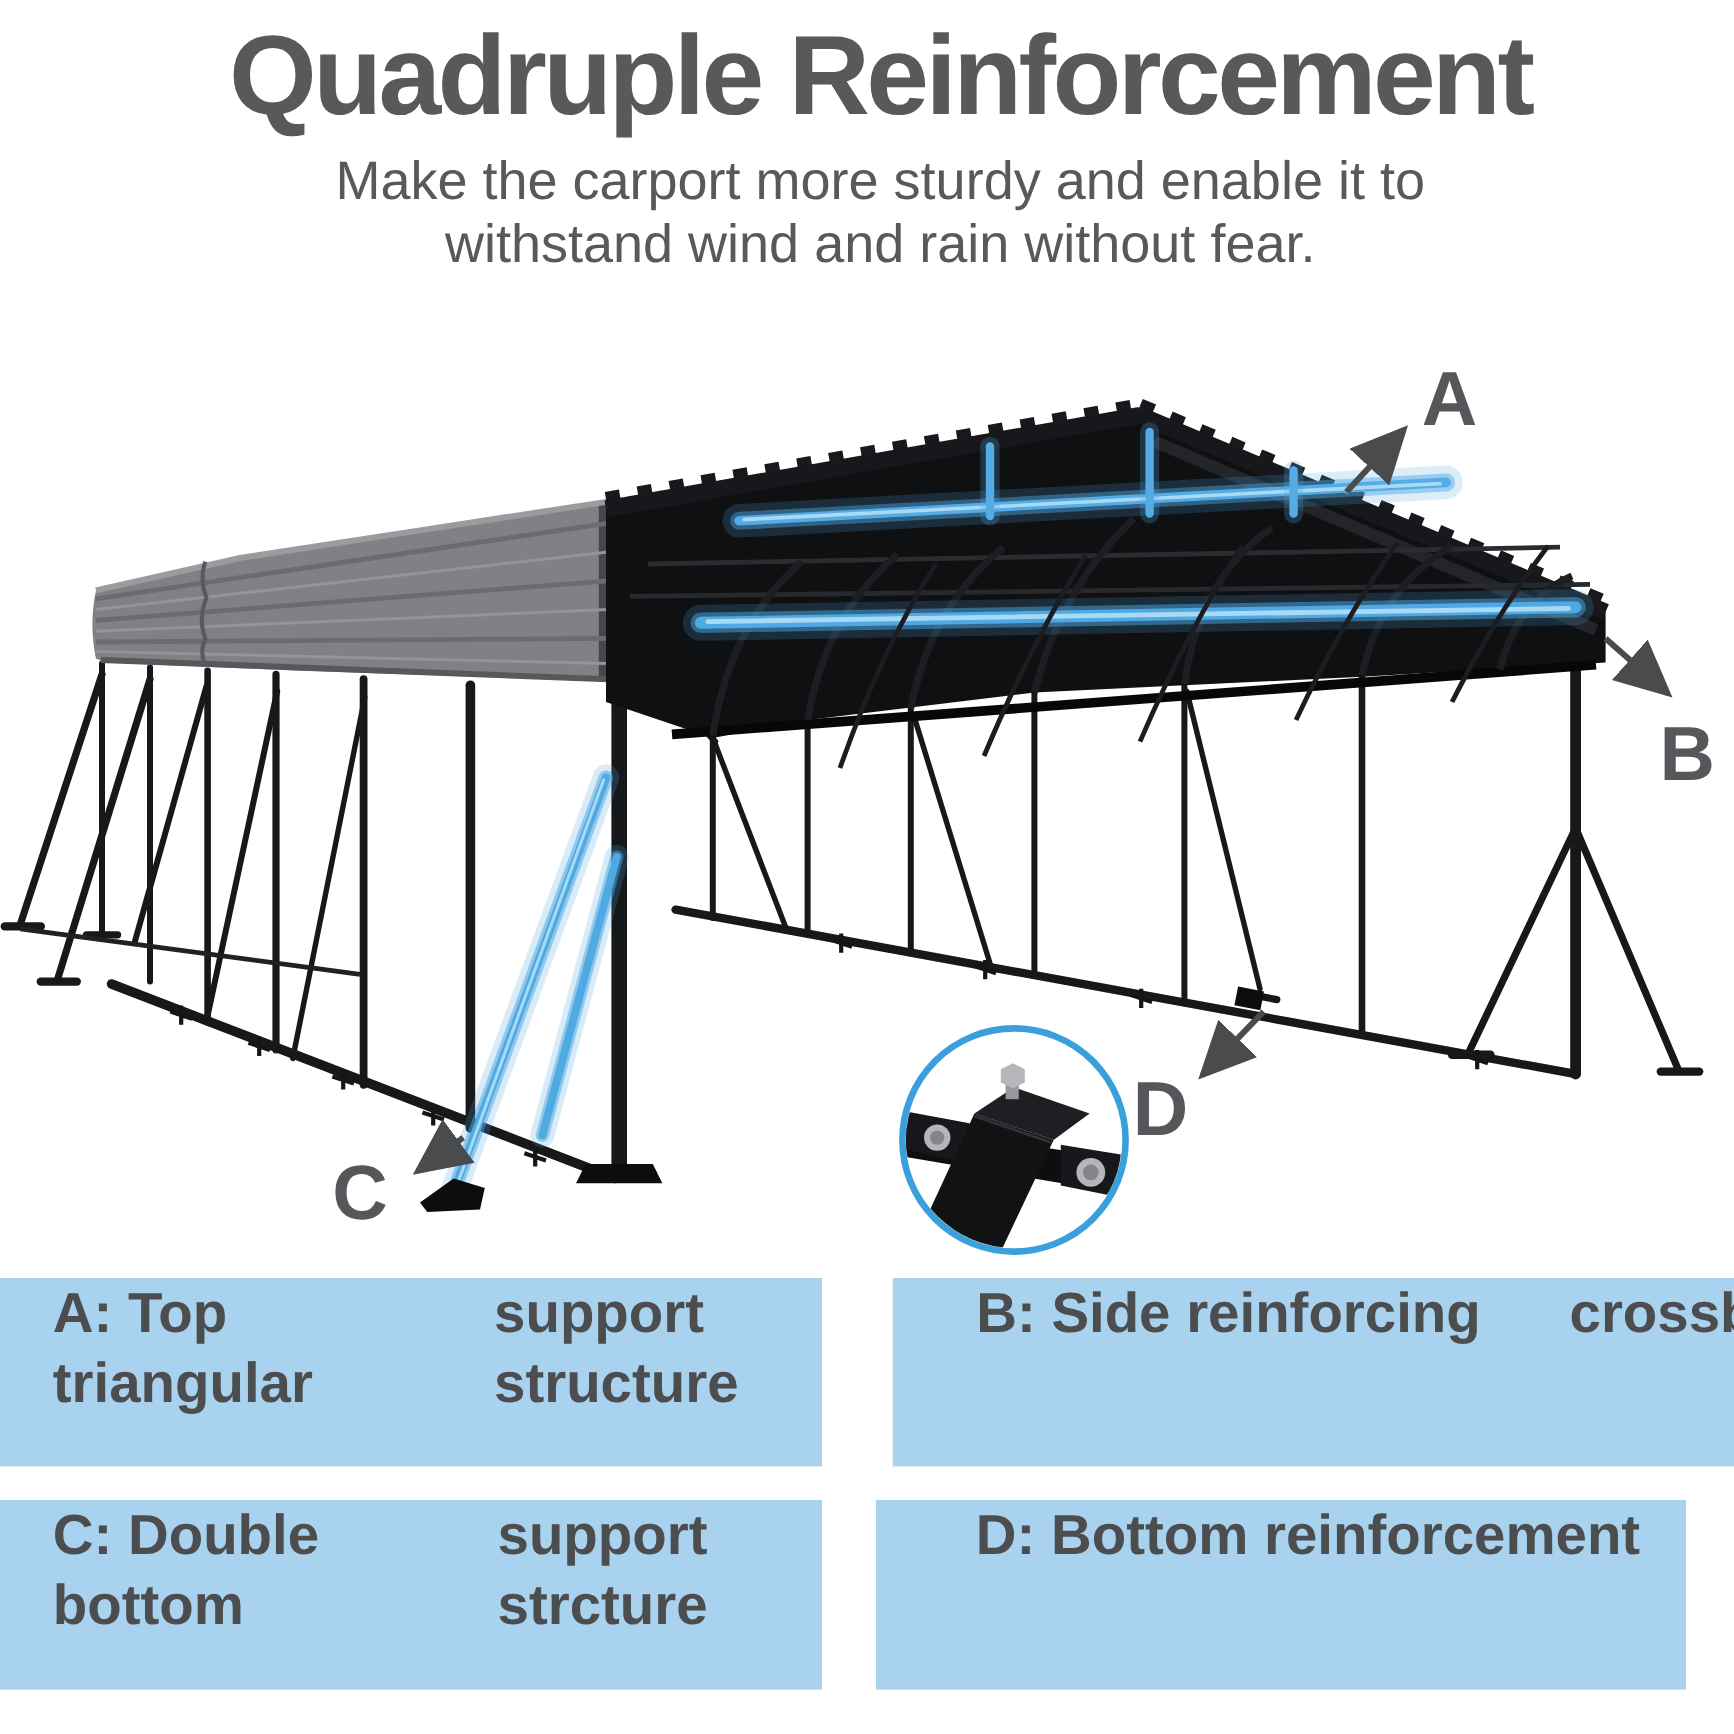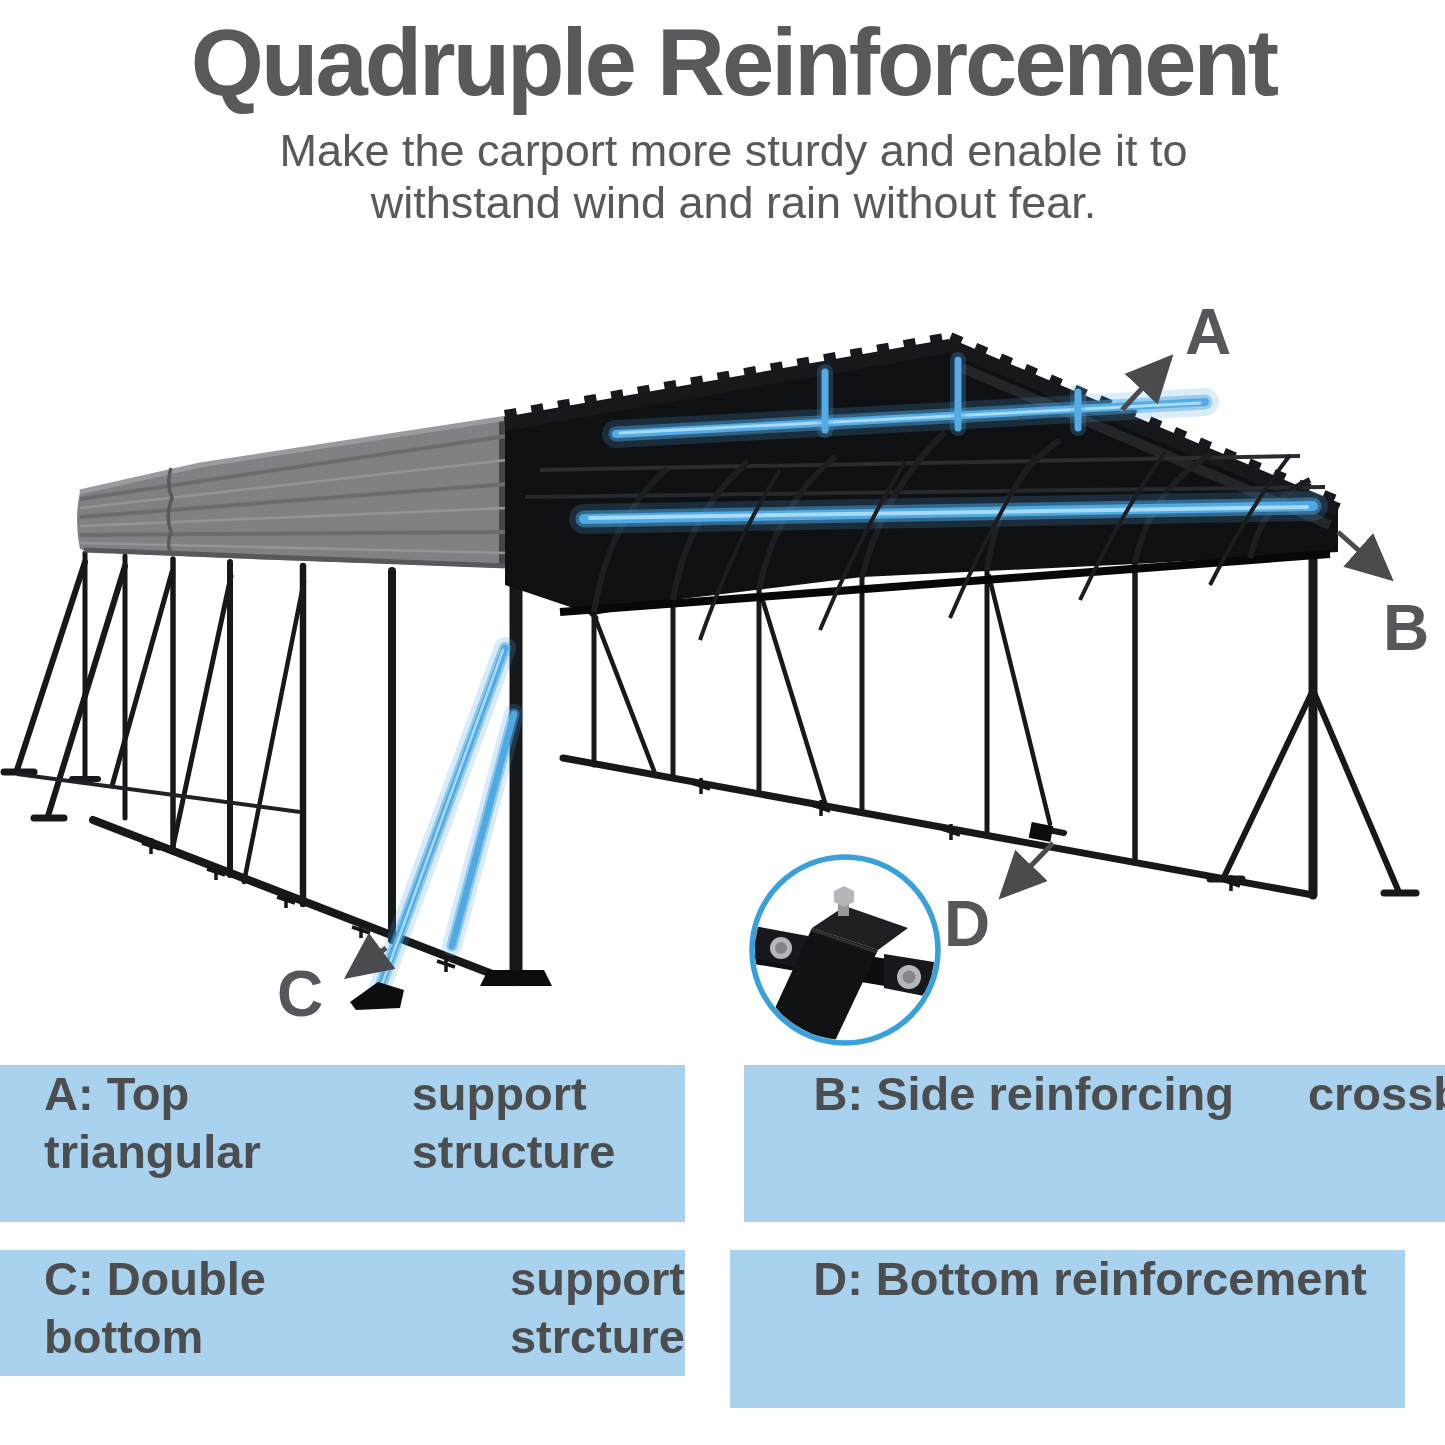--- a/index.html
+++ b/index.html
@@ -26,25 +26,25 @@
   svg.diagram{position:absolute;left:0;top:0;width:1445px;height:1445px;}
   .legend-box{
     position:absolute;background:var(--legend-bg);color:var(--legend-text);
     font-weight:bold;font-size:47px;line-height:58px;
     display:flex;flex-direction:row;justify-content:center;
   }
   .legend-box .l1{display:block;}
   .legend-box .l2{display:block;}
   #box-a{left:0;top:1065px;width:685px;height:157px;padding-left:44px;box-sizing:border-box;}
   #box-b{left:730px;top:1065px;width:782px;height:157px;padding-left:50px;box-sizing:border-box;margin-left:14px;}
-  #box-c{left:0;top:1250px;width:685px;height:126px;padding-left:44px;box-sizing:border-box;}
+  #box-c{left:0;top:1250px;width:685px;height:158px;padding-left:44px;box-sizing:border-box;}
   #box-d{left:730px;top:1250px;width:675px;height:158px;padding-left:45px;box-sizing:border-box;justify-content:center;}
   #box-a .l2{margin-left:106px;}
   #box-b .l2{margin-left:74px;}
-  #box-c .l2{margin-left:77px;text-align:right;}
+  #box-c .l2{margin-left:77px;}
   
   .fr{stroke:var(--frame-black);fill:none;stroke-linecap:round;}
   .callout-letter{font-family:"Liberation Sans",sans-serif;font-weight:bold;font-size:64px;fill:#56575a;}
 </style>
 </head>
 <body>
 
 <div class="stage">
 
   <div class="header">

